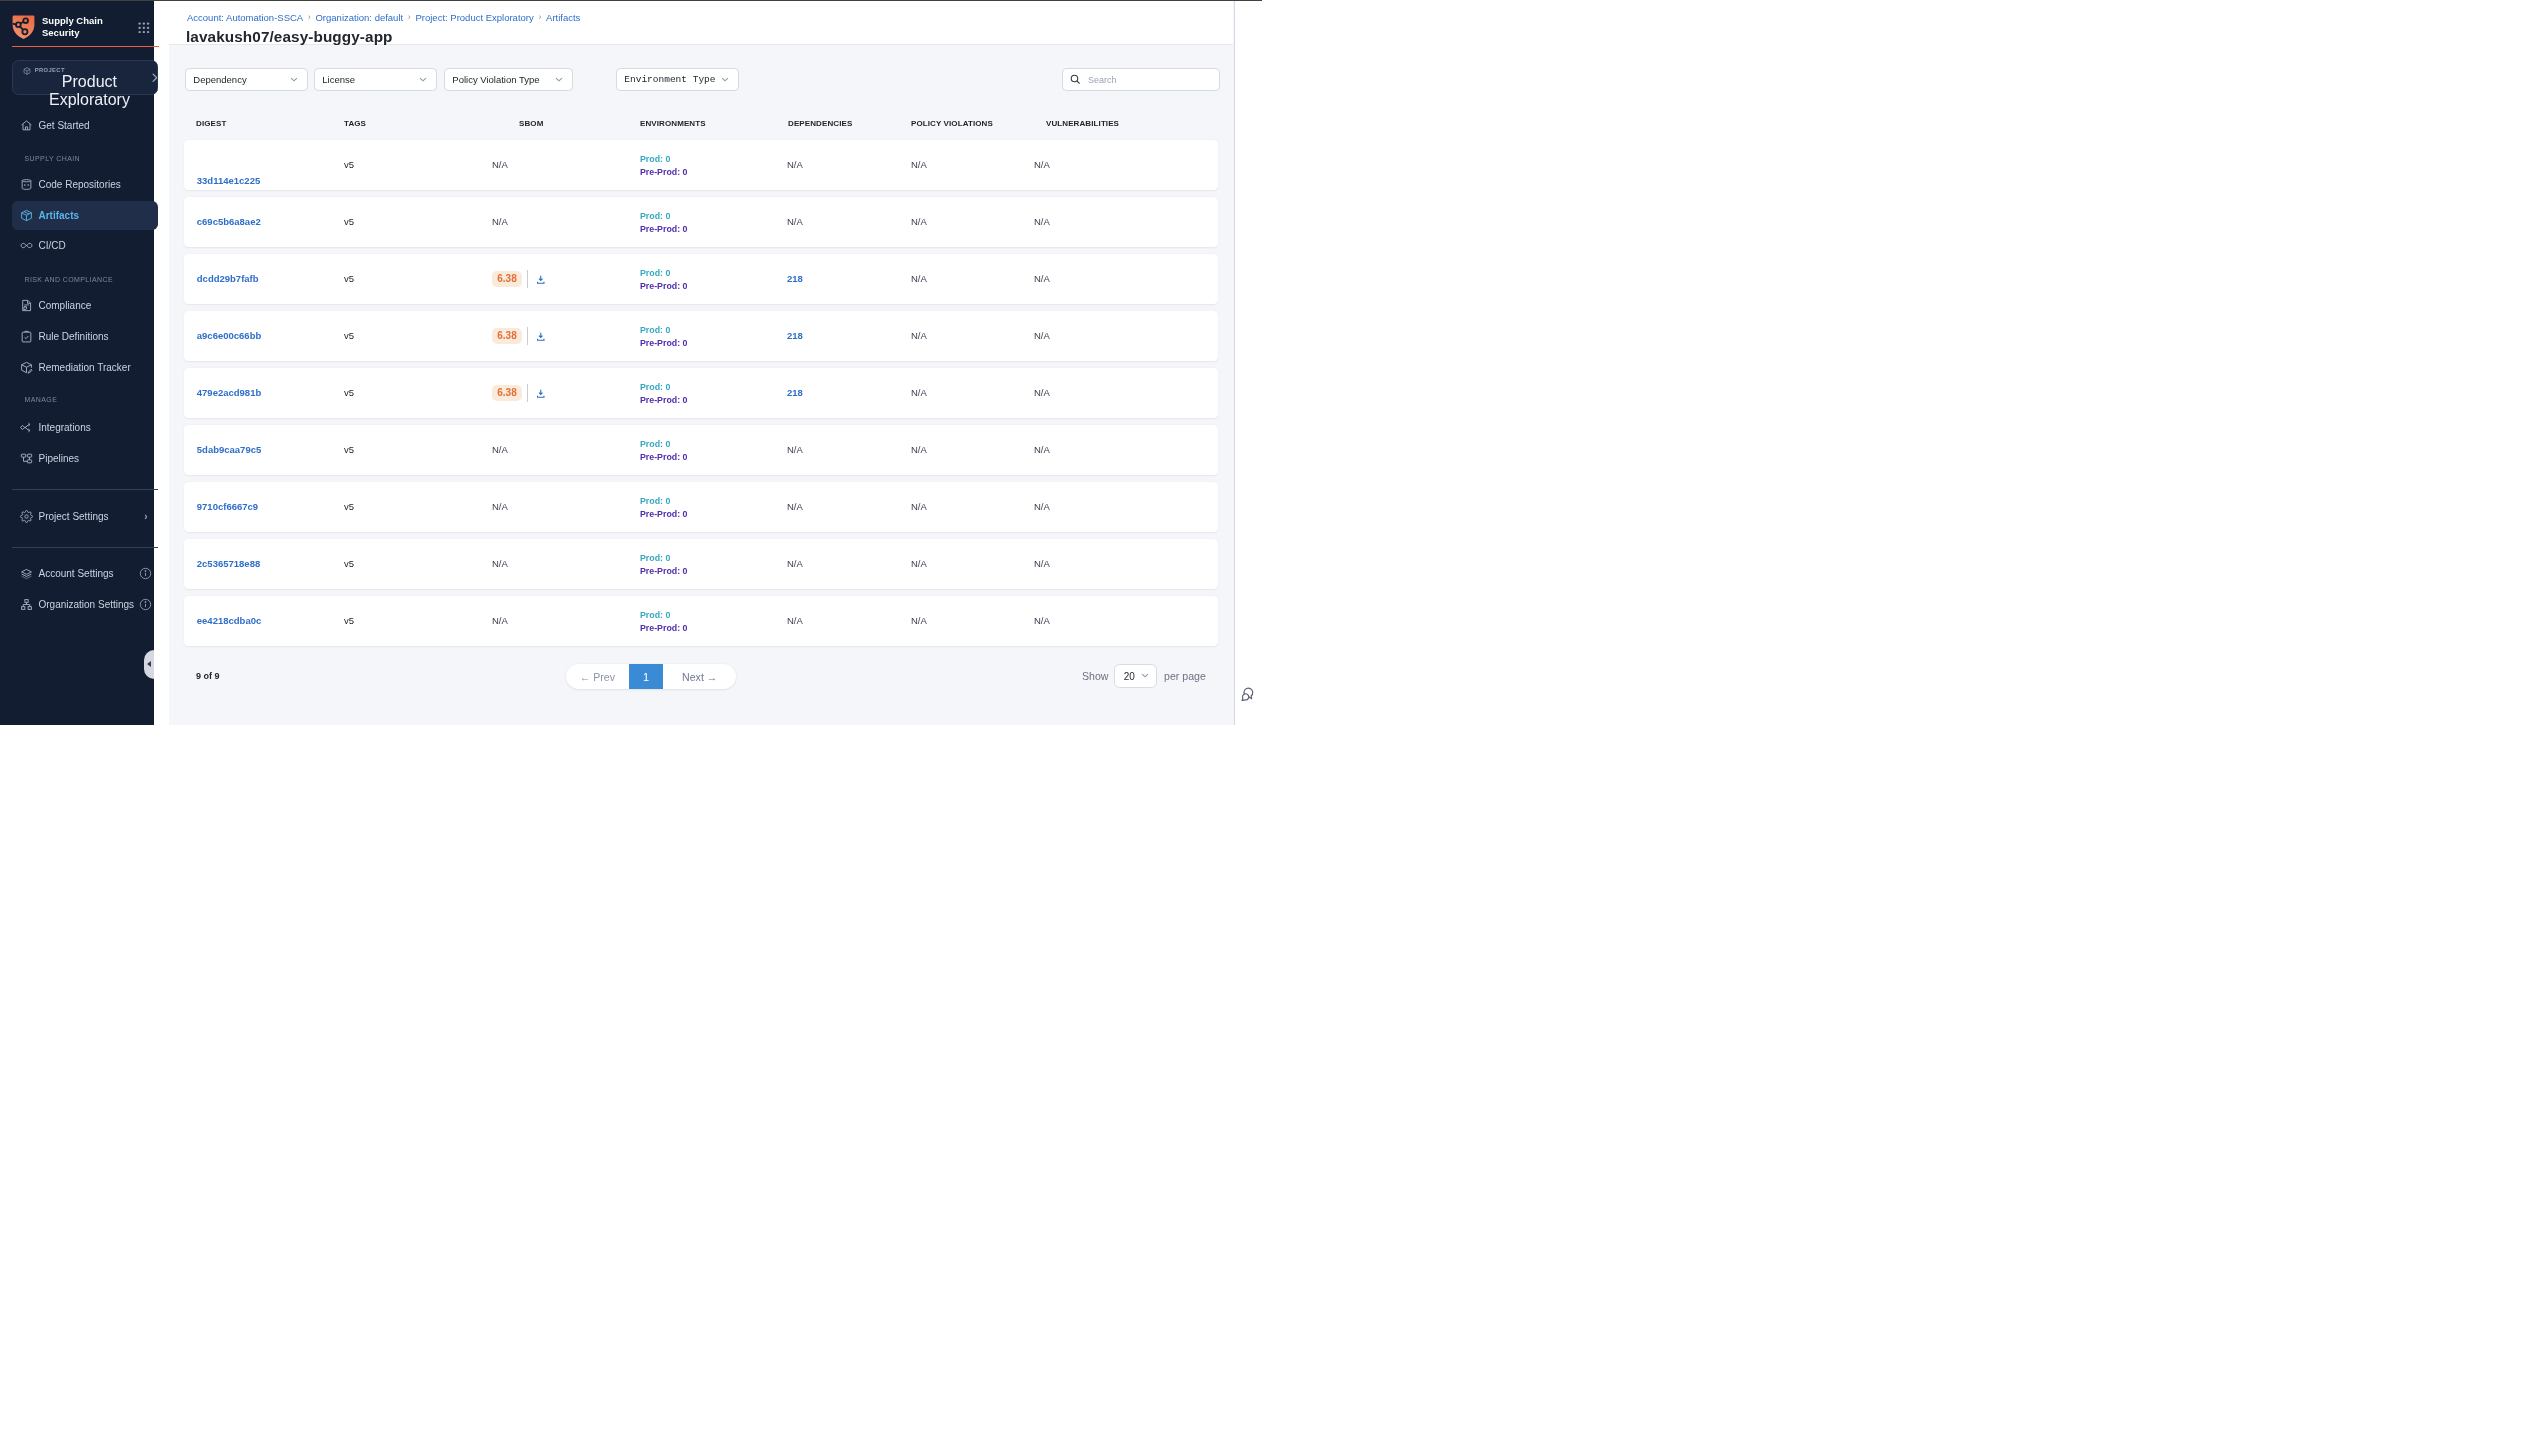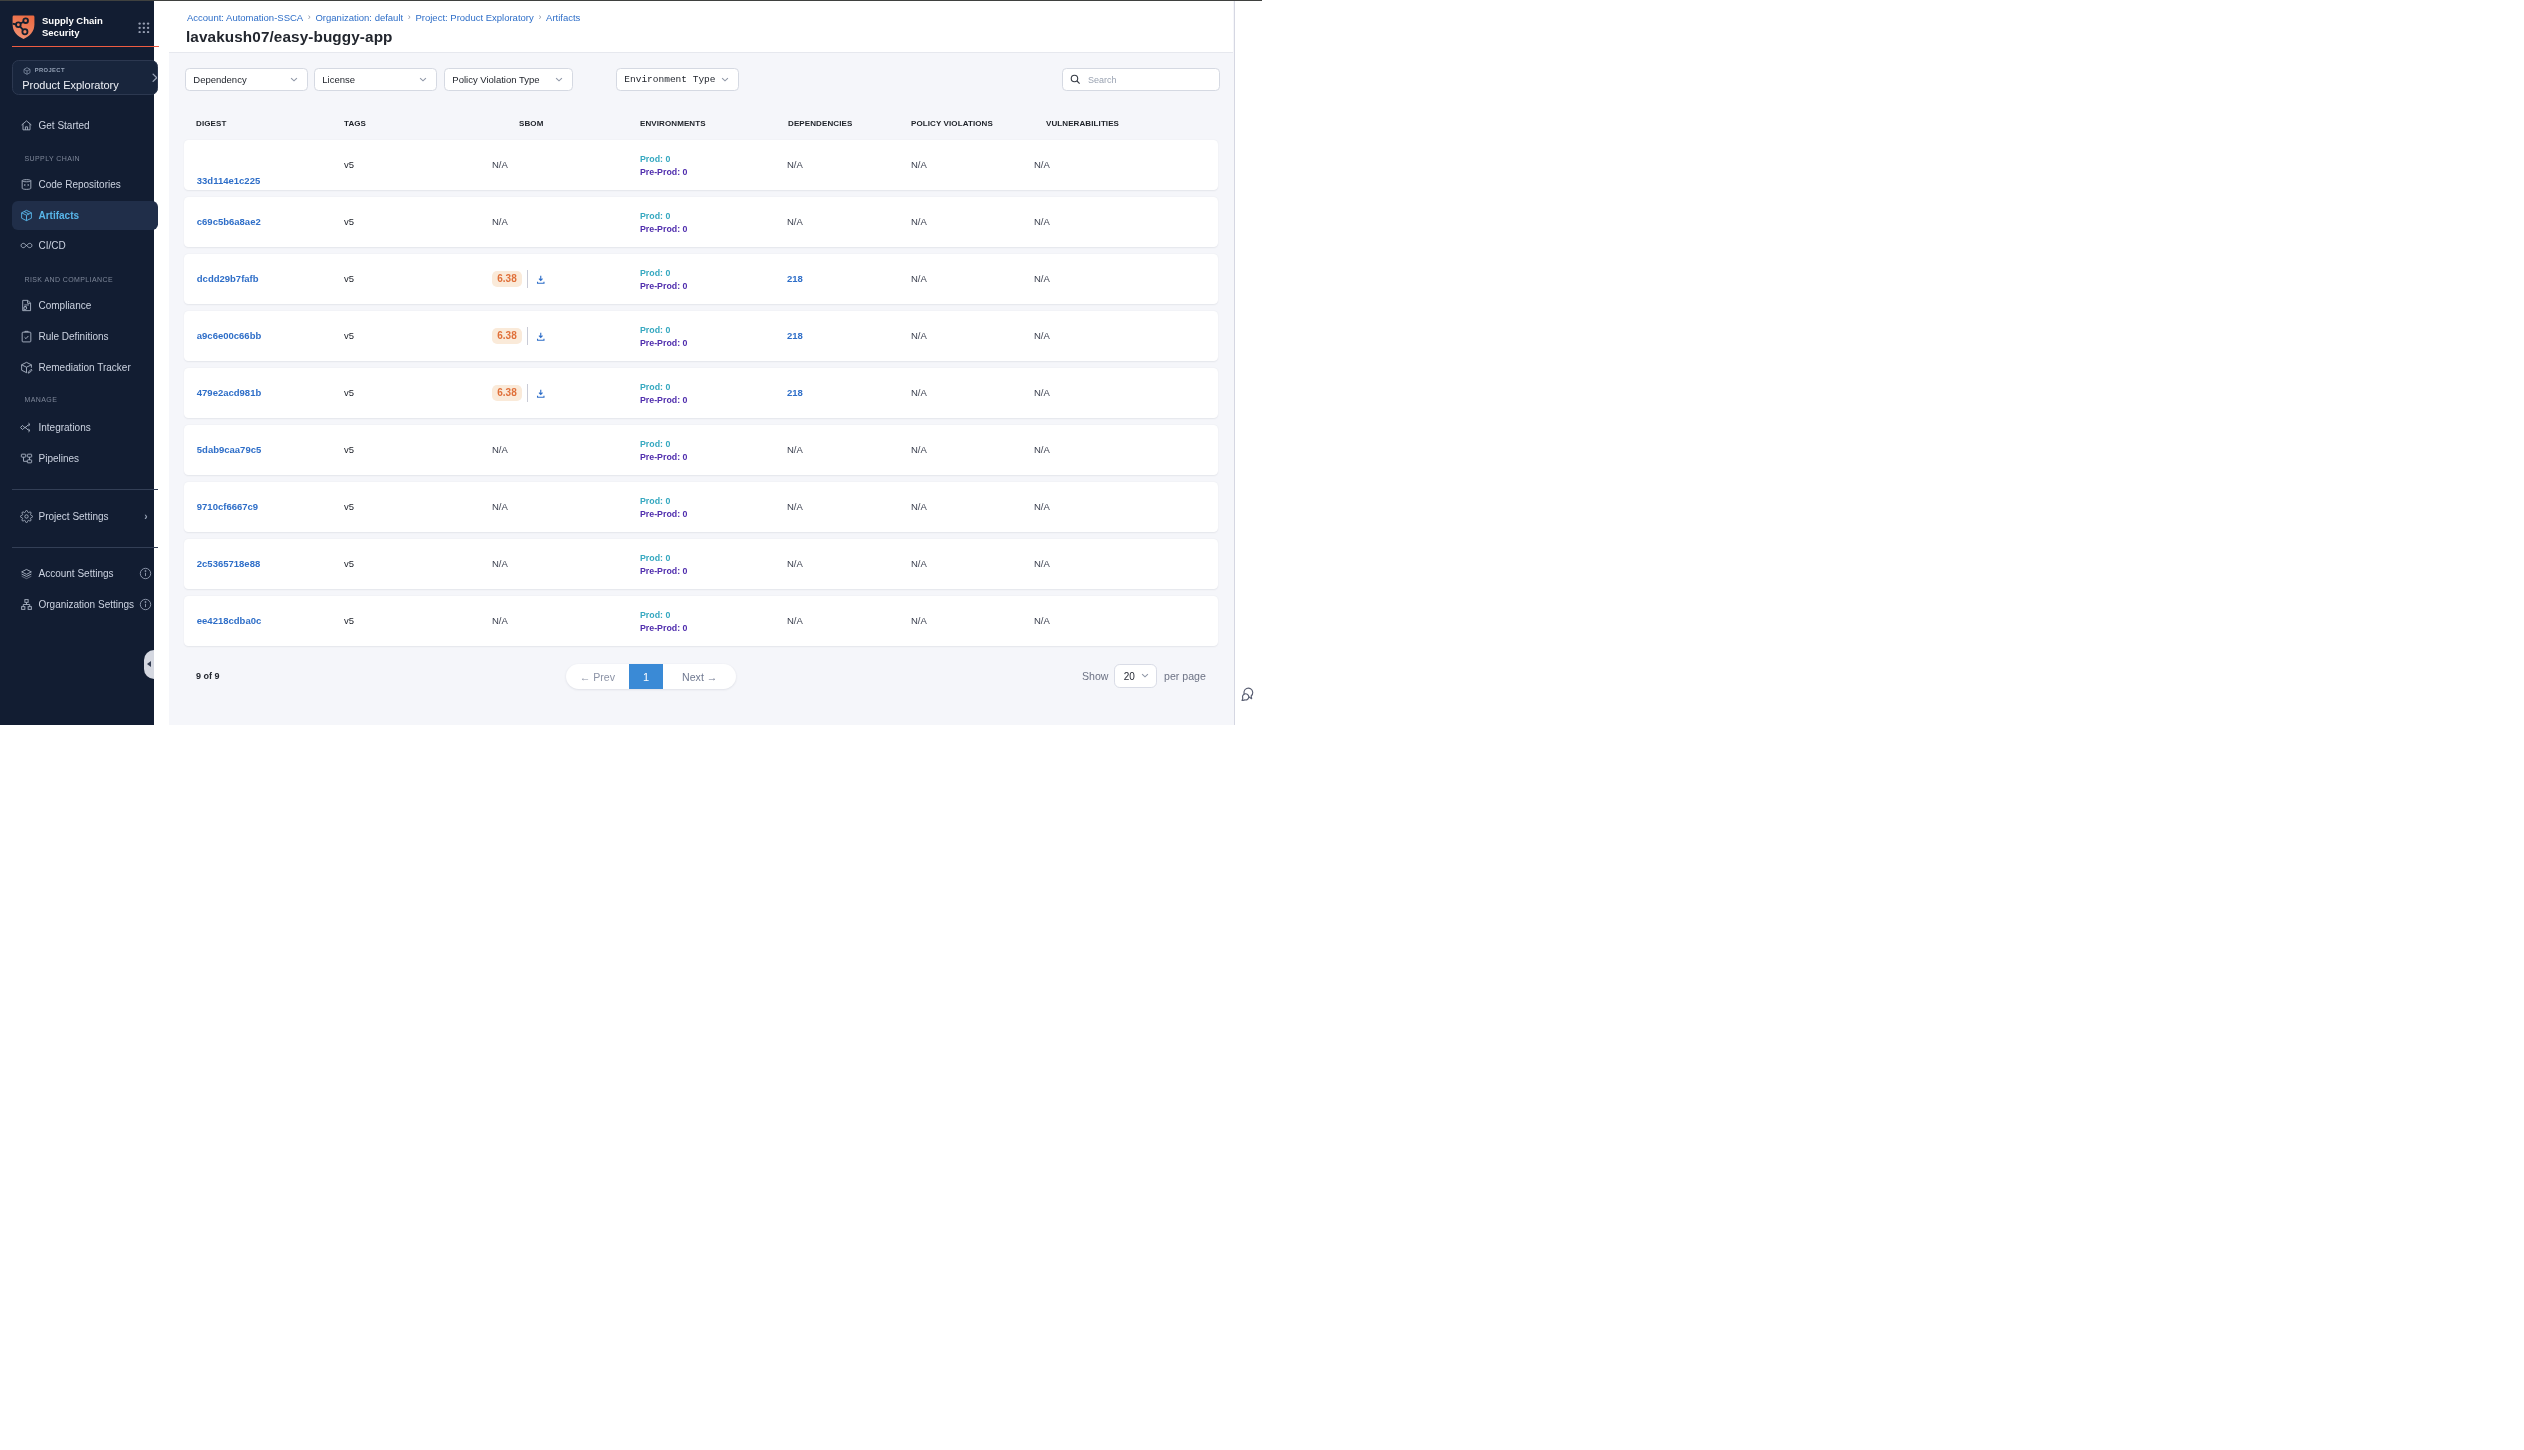--- a/index.html
+++ b/index.html
@@ -10,21 +10,21 @@
 
 #sidebar { position:absolute; left:0; top:0.7px; width:154px; height:725px; background:#121d32; z-index:10; }
 #sbfoot { position:absolute; left:0; top:631px; width:169px; height:94px; background:#131e34; border-top:1.5px solid #0a111f; }
 .navitem { position:absolute; left:11.7px; width:146px; height:29px; color:#ccd3e1; font-size:10px; display:flex; align-items:center; }
 .navitem .ic { width:13px; height:13px; margin-left:8px; margin-right:5.8px; flex:none; }
 .navlabel { position:absolute; left:24.5px; color:#7e8799; font-size:7px; letter-spacing:0.4px; font-weight:400; }
 .active { background:#202e49; border-radius:5.8px; color:#58b6ea; font-weight:700; }
 
 #main { position:absolute; left:169px; top:0.7px; right:0; height:725px; background:#f5f6fa; }
 #rightgutter { position:absolute; left:1234px; top:0.7px; width:29px; height:725px; background:#fff; border-left:0.7px solid #d5d7e2; z-index:5; }
-#header { position:absolute; left:169px; top:0.7px; width:1064px; height:52px; background:#fff; border-bottom:0.7px solid #e6e8ee; z-index:4; }
+#header { position:absolute; left:169px; top:0.7px; width:1064px; height:44px; background:#fff; border-bottom:0.7px solid #e6e8ee; z-index:4; }
 .crumb { font-size:9.5px; color:#2e6ec8; }
 .crumbsep { color:#8b93a4; font-size:8.8px; padding:0 4.7px; }
 #title { position:absolute; left:17px; top:27px; font-size:15.3px; font-weight:700; color:#22262e; letter-spacing:0.1px; }
 
 .filterbox { position:absolute; top:68px; height:23.4px; background:#fff; border:0.7px solid #d5d9e2; border-radius:4.4px; display:flex; align-items:center; justify-content:space-between; font-size:9.5px; color:#22262e; padding:0 8.8px 0 7.3px; }
 #searchbox { position:absolute; left:1062px; top:68px; width:158px; height:23.4px; background:#fff; border:0.7px solid #d5d9e2; border-radius:4.4px; display:flex; align-items:center; padding:0 7.3px; }
 #searchbox span { color:#9aa3b2; font-size:9px; margin-left:6.6px; }
 
 .th { position:absolute; top:119px; font-size:8px; font-weight:700; color:#1d2128; letter-spacing:0.1px; }
 .rowcard { position:absolute; left:184px; width:1034px; height:50px; background:#fff; border-radius:4.4px; box-shadow:0 0.7px 1.5px rgba(40,48,70,0.08); }
@@ -243,21 +243,21 @@
         <circle cx="8" cy="13.8" r="1.6"></circle>
         <circle cx="13.8" cy="13.8" r="1.6"></circle>
     </svg>
     <div class="abs" style="left:11.7px; top:45px; width:147px; height:1.5px; background:#ee5c42;"></div>
 
     <div class="abs" style="left:11.7px; top:59px; width:146px; height:35px; border:0.7px solid #2c3850; border-radius:6.6px; background:#18253c;">
       <svg class="abs" style="left:10.2px; top:6.6px;" width="8" height="8" viewBox="0 0 24 24" fill="none" stroke="#93a0b5" stroke-width="2">
           <path d="M12 2 L21 7 V17 L12 22 L3 17 V7 Z M3 7 L12 12 L21 7 M12 12 V22"></path>
         </svg>
       <div class="abs" style="left:22px; top:6.6px; font-size:5.8px; font-weight:700; letter-spacing:0.4px; color:#93a0b5;">PROJECT</div>
-      <div class="abs" style="left:9.5px; top:18px; font-size:11px; color:#eef1f7;">Product Exploratory</div>
+      <div class="abs" style="left:9.5px; top:12px; font-size:16px; color:#eef1f7;text-align:center;">Product Exploratory</div>
       <svg class="abs" style="left:139px; top:12.4px;" width="5.8" height="9.5" viewBox="0 0 8 13" fill="none" stroke="#9aa5b8" stroke-width="1.8" stroke-linecap="round">
           <path d="M1.5 1.5 L6.5 6.5 L1.5 11.5"></path>
         </svg>
     </div>
 
     <div class="navitem" style="top:110px;">
       <svg class="ic" viewBox="0 0 24 24" fill="none" stroke="#a9b3c3" stroke-width="1.7">
           <path d="M3 11 L12 3.5 L21 11"></path>
           <path d="M5.5 9.5 V20 H18.5 V9.5"></path>
           <path d="M10 20 V14.5 H14 V20"></path>

